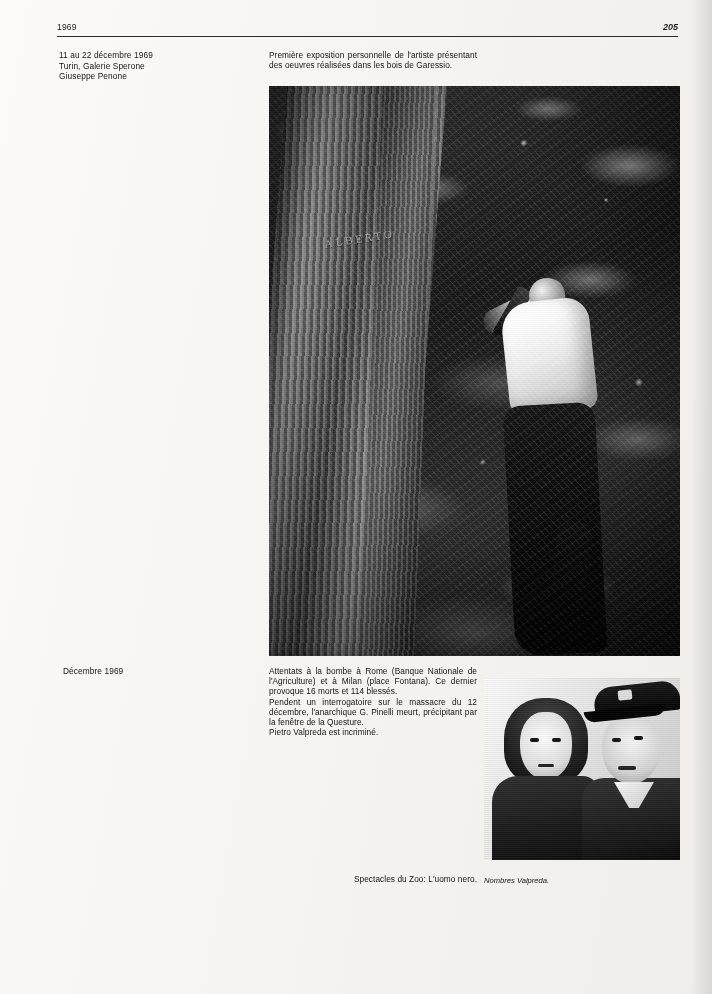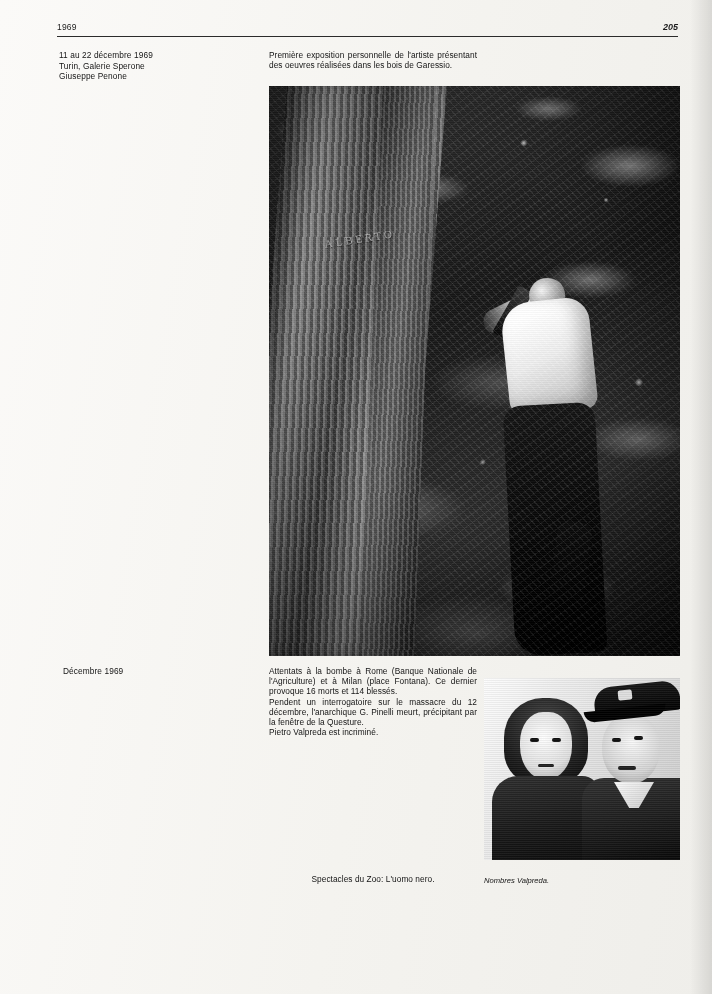--- a/index.html
+++ b/index.html
@@ -374,17 +374,17 @@
       <div class="pp-eye2-r"></div>
       <div class="pp-mouth2"></div>
       <div class="pp-cap"></div>
       <div class="pp-cap-brim"></div>
       <div class="pp-cap-badge"></div>
       <div class="pp-collar"></div>
     </div>
     <div class="pp-grain"></div>
   </div>
 
-  <div class="col-mid entry3-mid" style="text-align:center;">Spectacles du Zoo: L'uomo nero.</div>
+  <div class="col-mid entry3-mid" style="text-align:right;">Spectacles du Zoo: L'uomo nero.</div>
   <div class="col-right entry3-cap">Nombres Valpreda.</div>
 
   <div class="page-edge-shadow"></div>
 </div>
 
 </body></html>

